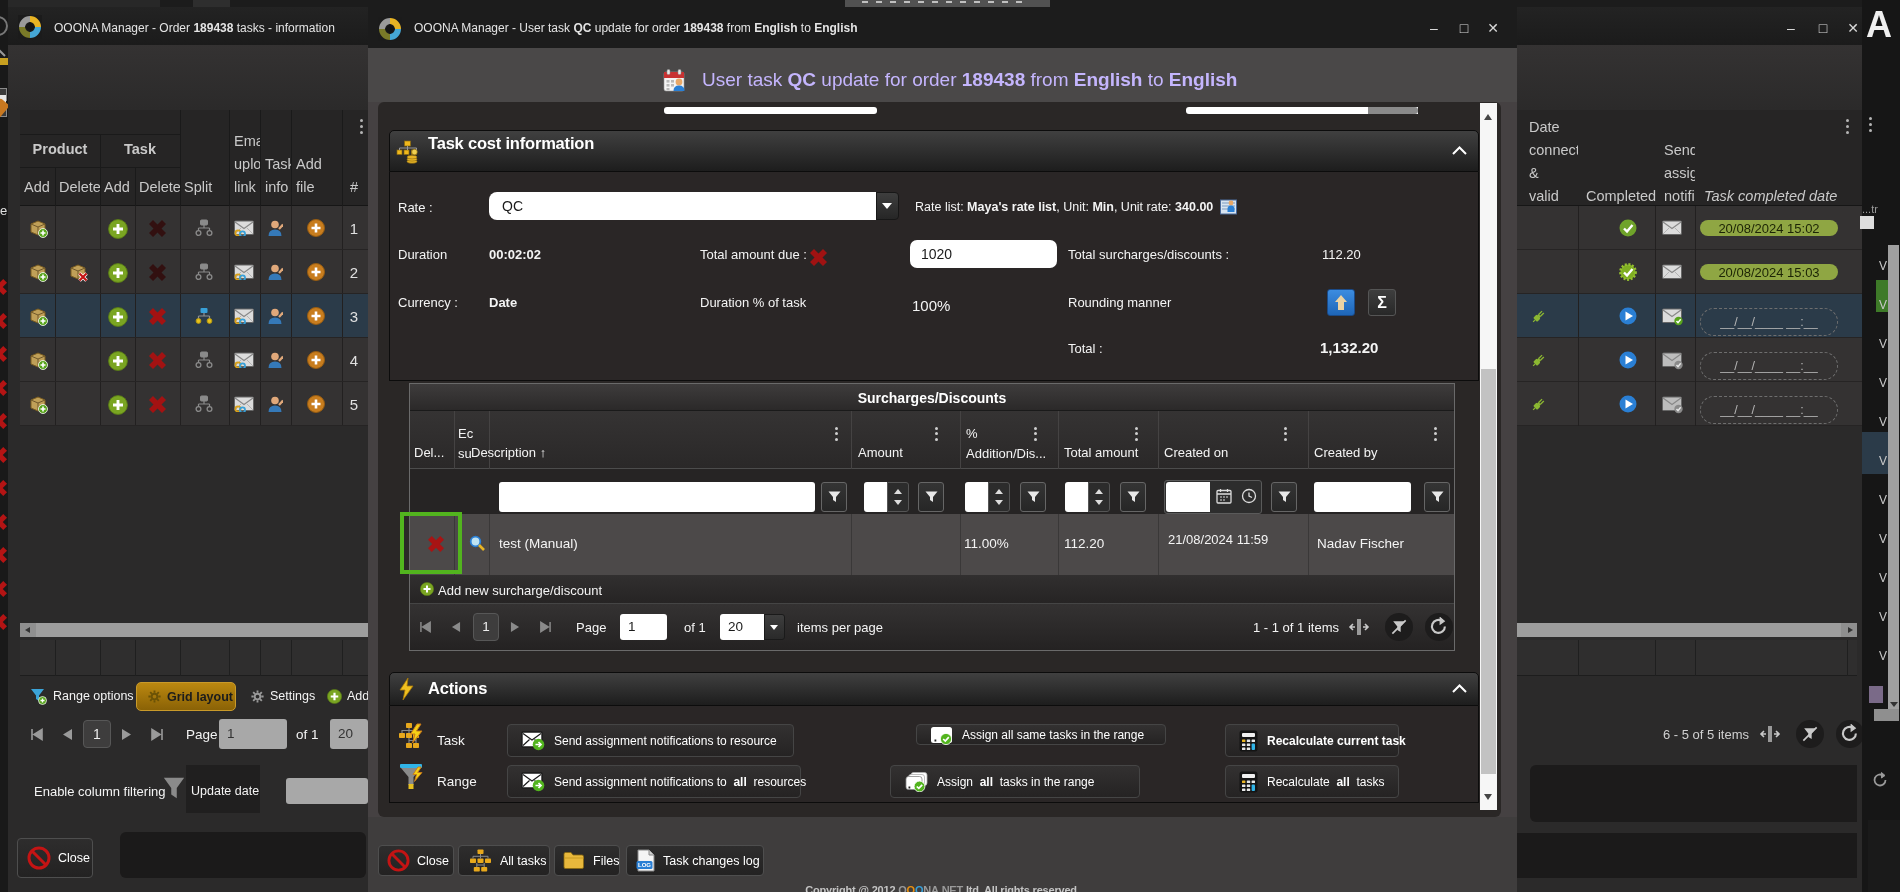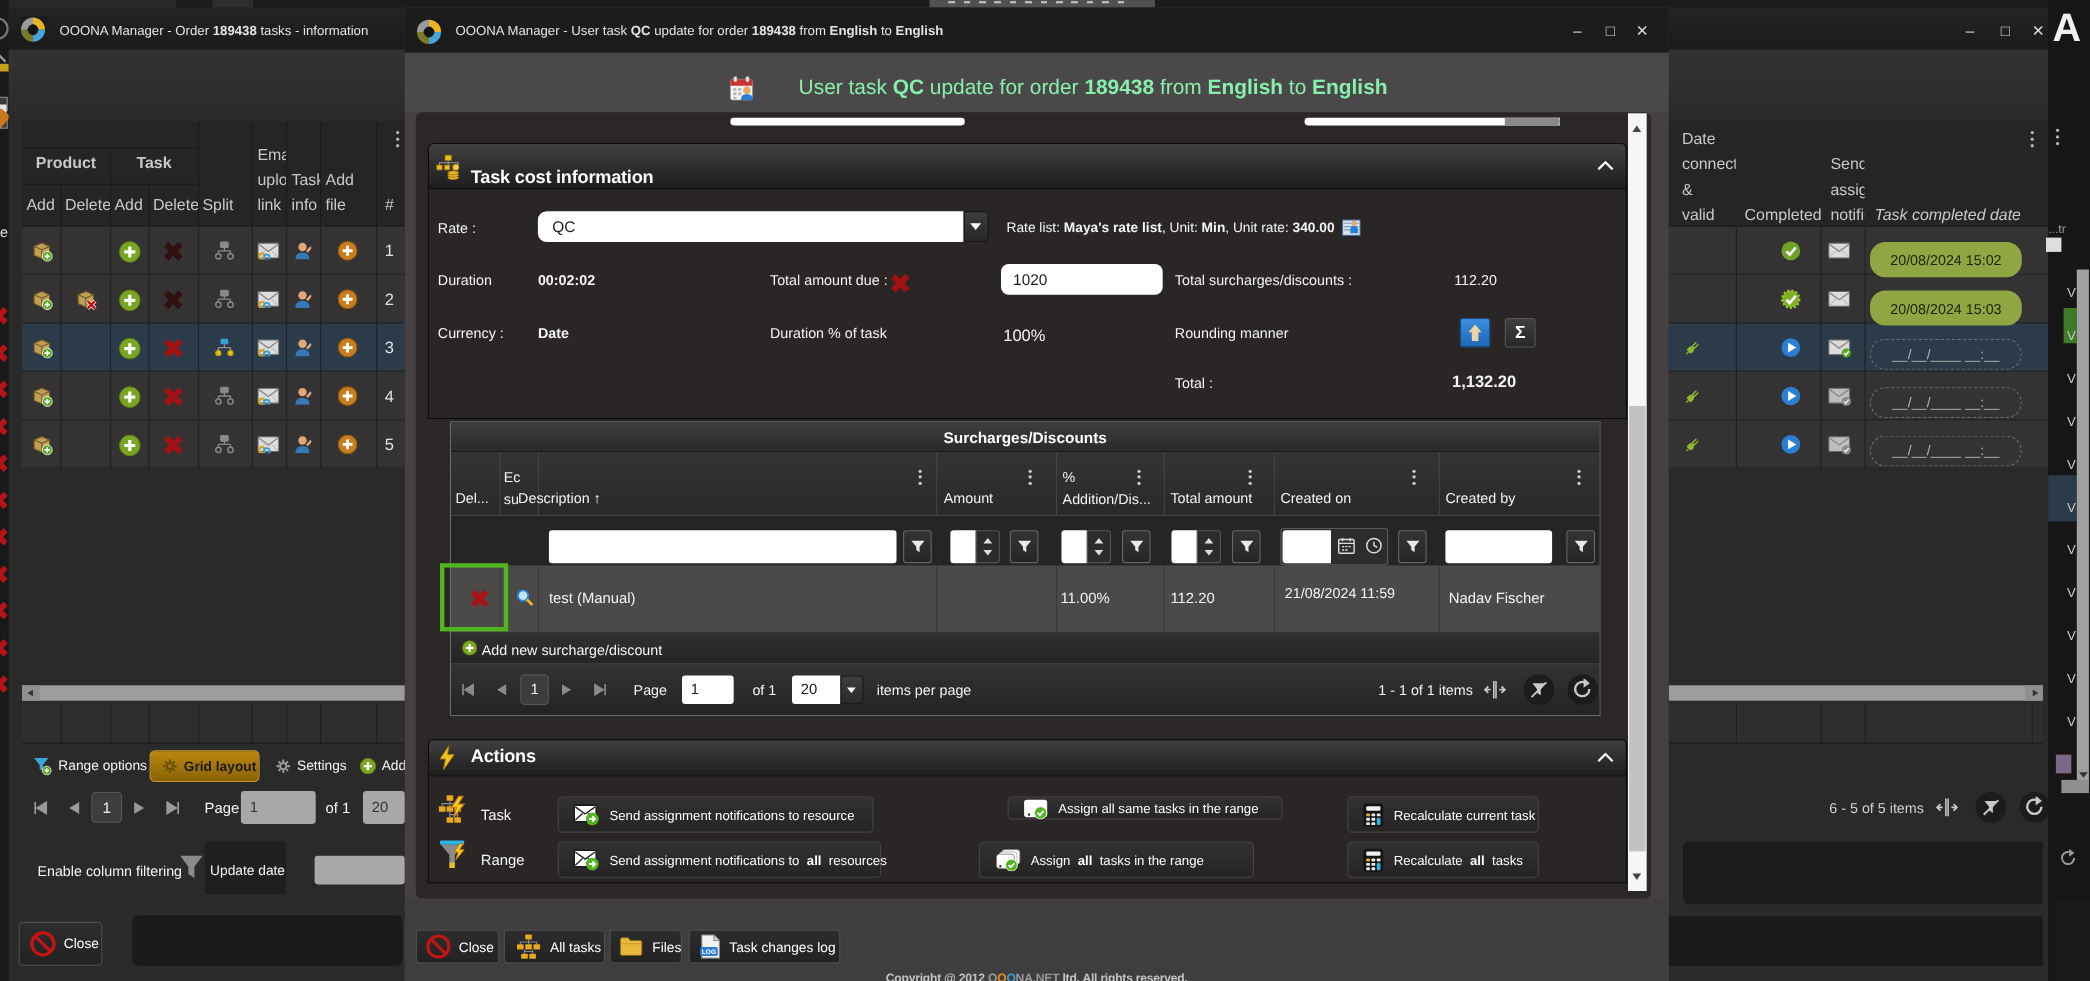--- a/index.html
+++ b/index.html
@@ -24,21 +24,21 @@
 .panelhdr { position:absolute; background:linear-gradient(#404040,#1d1d1d); border:1px solid #0c0c0c; border-radius:5px 5px 0 0; }
 .panelbody { position:absolute; background:#2a2626; border:1px solid #0c0c0c; border-top:none; }
 .phtitle { font-size:16.5px; font-weight:bold; color:#fff; white-space:nowrap; letter-spacing:-0.2px; }
 .abtn { position:absolute; background:linear-gradient(#333131,#252323); border:1px solid #454545; border-radius:4px; color:#fff; font-size:12px; display:flex; align-items:center; white-space:nowrap; }
 .abtn svg, .fbtn svg { flex-shrink:0; }
 .fbtn { position:absolute; background:linear-gradient(#2e2d2d,#232222); border:1px solid #4e4e4e; border-radius:4px; color:#fff; font-size:12.5px; display:flex; align-items:center; white-space:nowrap; }
 
 
 .kfilterbtn { position:absolute; width:26px; height:30px; background:linear-gradient(#343434,#262626); border:1px solid #666; border-radius:3px; display:flex; align-items:center; justify-content:center; }
 .kspin { position:absolute; width:22px; height:30px; background:#2c2c2c; border:1px solid #555; border-radius:0 3px 3px 0; }
-.gpill { position:absolute; height:32px; border-radius:14px; background:#8fa643; color:#1c2405; font-size:13px; display:flex; align-items:center; justify-content:center; white-space:nowrap; }
+.gpill { position:absolute; height:16px; border-radius:14px; background:#8fa643; color:#1c2405; font-size:13px; display:flex; align-items:center; justify-content:center; white-space:nowrap; }
 .dpill { position:absolute; height:28px; border-radius:14px; border:1px dashed #6e6e6e; color:#b5b5b5; font-size:12.5px; display:flex; align-items:center; justify-content:center; white-space:nowrap; }
 </style>
 </head>
 <body>
 <div id="stage">
 
 <div class="abs" style="left:0;top:0;width:1900px;height:8px;background:#1c1c1c;"></div>
 <div class="abs" style="left:0;top:0;width:160px;height:7px;background:#282828;"></div>
 <div class="abs" style="left:193px;top:0;width:37px;height:7px;background:#2e2e2e;"></div>
 <div class="abs" style="left:845px;top:0;width:205px;height:7px;background:#515151;"></div>
@@ -780,21 +780,21 @@
           <rect x="3.5" y="11" width="3" height="2.6"></rect>
           <rect x="8" y="11" width="3" height="2.6"></rect>
           <rect x="3.5" y="15" width="3" height="2.6"></rect>
           <rect x="8" y="15" width="3" height="2.6"></rect>
           <rect x="3.5" y="19" width="3" height="2.2"></rect>
         </g>
         <circle cx="16" cy="13" r="3.4" fill="#e8a868"></circle>
         <path d="M10.5 22 Q10.5 16.5 16 16.5 Q21.5 16.5 21.5 22 Z" fill="#2a7fd4"></path>
       </svg>
     </div>
-  <div class="abs" style="left:726px;top:69px;font-size:19px;color:#86efac;white-space:nowrap;">User task <b>QC</b> update for order <b>189438</b> from <b>English</b> to <b>English</b></div>
+  <div class="abs" style="left:702px;top:69px;font-size:19px;color:#c4b5fd;white-space:nowrap;">User task <b>QC</b> update for order <b>189438</b> from <b>English</b> to <b>English</b></div>
 </div>
 
 <div class="abs" style="left:378px;top:102px;width:1123px;height:715px;background:#2a2726;border-radius:6px;"></div>
 <div id="mtabs">
   <div class="abs" style="left:664px;top:107px;width:213px;height:7px;background:#fff;border-radius:3px;"></div>
   <div class="abs" style="left:1186px;top:107px;width:232px;height:7px;background:#fff;border-radius:3px 0 0 3px;"></div>
   <div class="abs" style="left:1368px;top:107px;width:50px;height:7px;background:#8a8a8a;border-radius:0 3px 3px 0;"></div>
 </div>
 <div id="mscrollbar">
   <div class="abs" style="left:1480px;top:103px;width:17px;height:707px;background:#f6f6f6;"></div>
@@ -814,21 +814,21 @@
         </g>
         <path d="M12.5 6 V8 M4.5 10 V8 H21.5 V10 M12.5 8 V10" stroke="#999" fill="none"></path>
         <g fill="#e8b424" stroke="#8a6a10" stroke-width="0.6">
           <ellipse cx="17" cy="21.5" rx="5" ry="1.8"></ellipse>
           <ellipse cx="17" cy="19.3" rx="5" ry="1.8"></ellipse>
           <ellipse cx="17" cy="17.1" rx="5" ry="1.8"></ellipse>
         </g>
         <circle cx="19.5" cy="12" r="2.8" fill="#f0d050" stroke="#8a6a10" stroke-width="0.6"></circle>
       </svg>
     </div>
-  <div class="abs phtitle" style="left:428px;top:152px;">Task cost information</div>
+  <div class="abs phtitle" style="left:428px;top:134px;">Task cost information</div>
   <div class="abs" style="left:1452px;top:146px;">
       <svg width="15" height="9" viewBox="0 0 15 9">
         <path d="M1 8 L7.5 1.5 L14 8" stroke="#fff" stroke-width="2" fill="none"></path>
       </svg>
     </div>
   <div class="panelbody" style="left:389px;top:172px;width:1090px;height:209px;"></div>
 
   <div class="abs lbl" style="left:398px;top:200px;">Rate :</div>
   <div class="winput" style="left:489px;top:192px;width:387px;height:28px;line-height:28px;padding-left:13px;border-radius:8px 0 0 8px;font-size:14px;">QC</div>
   <div class="abs" style="left:876px;top:192px;width:23px;height:28px;background:linear-gradient(#3e3e3e,#262626);border:1px solid #171717;border-radius:0 4px 4px 0;"></div>
@@ -1164,21 +1164,21 @@
         <rect x="3" y="3" width="13" height="4" rx="1" fill="#f0f0f0"></rect>
         <rect x="3" y="9.5" width="3.4" height="2.6" rx="0.6" fill="#e8b424"></rect>
         <rect x="7.8" y="9.5" width="3.4" height="2.6" rx="0.6" fill="#e8e8e8"></rect>
         <rect x="12.6" y="9.5" width="3.4" height="2.6" rx="0.6" fill="#e8e8e8"></rect>
         <rect x="3" y="13.5" width="3.4" height="2.6" rx="0.6" fill="#e8e8e8"></rect>
         <rect x="7.8" y="13.5" width="3.4" height="2.6" rx="0.6" fill="#e8e8e8"></rect>
         <rect x="3" y="17.5" width="3.4" height="2.6" rx="0.6" fill="#e8e8e8"></rect>
         <rect x="7.8" y="17.5" width="3.4" height="2.6" rx="0.6" fill="#e8e8e8"></rect>
         <rect x="12.6" y="13.5" width="3.4" height="6.6" rx="1" fill="#30b4e8"></rect>
       </svg>
-    <span style="margin-left:9px;">Recalculate current task</span>
+    <span style="margin-left:9px;font-weight:bold;">Recalculate current task</span>
   </div>
   <div class="abtn" style="left:1225px;top:765px;width:174px;height:33px;">
     <svg style="margin-left:13px;" width="19" height="22" viewBox="0 0 19 22">
         <rect x="0.5" y="0.5" width="18" height="21" rx="2.5" fill="#141414"></rect>
         <rect x="3" y="3" width="13" height="4" rx="1" fill="#f0f0f0"></rect>
         <rect x="3" y="9.5" width="3.4" height="2.6" rx="0.6" fill="#e8b424"></rect>
         <rect x="7.8" y="9.5" width="3.4" height="2.6" rx="0.6" fill="#e8e8e8"></rect>
         <rect x="12.6" y="9.5" width="3.4" height="2.6" rx="0.6" fill="#e8e8e8"></rect>
         <rect x="3" y="13.5" width="3.4" height="2.6" rx="0.6" fill="#e8e8e8"></rect>
         <rect x="7.8" y="13.5" width="3.4" height="2.6" rx="0.6" fill="#e8e8e8"></rect>

